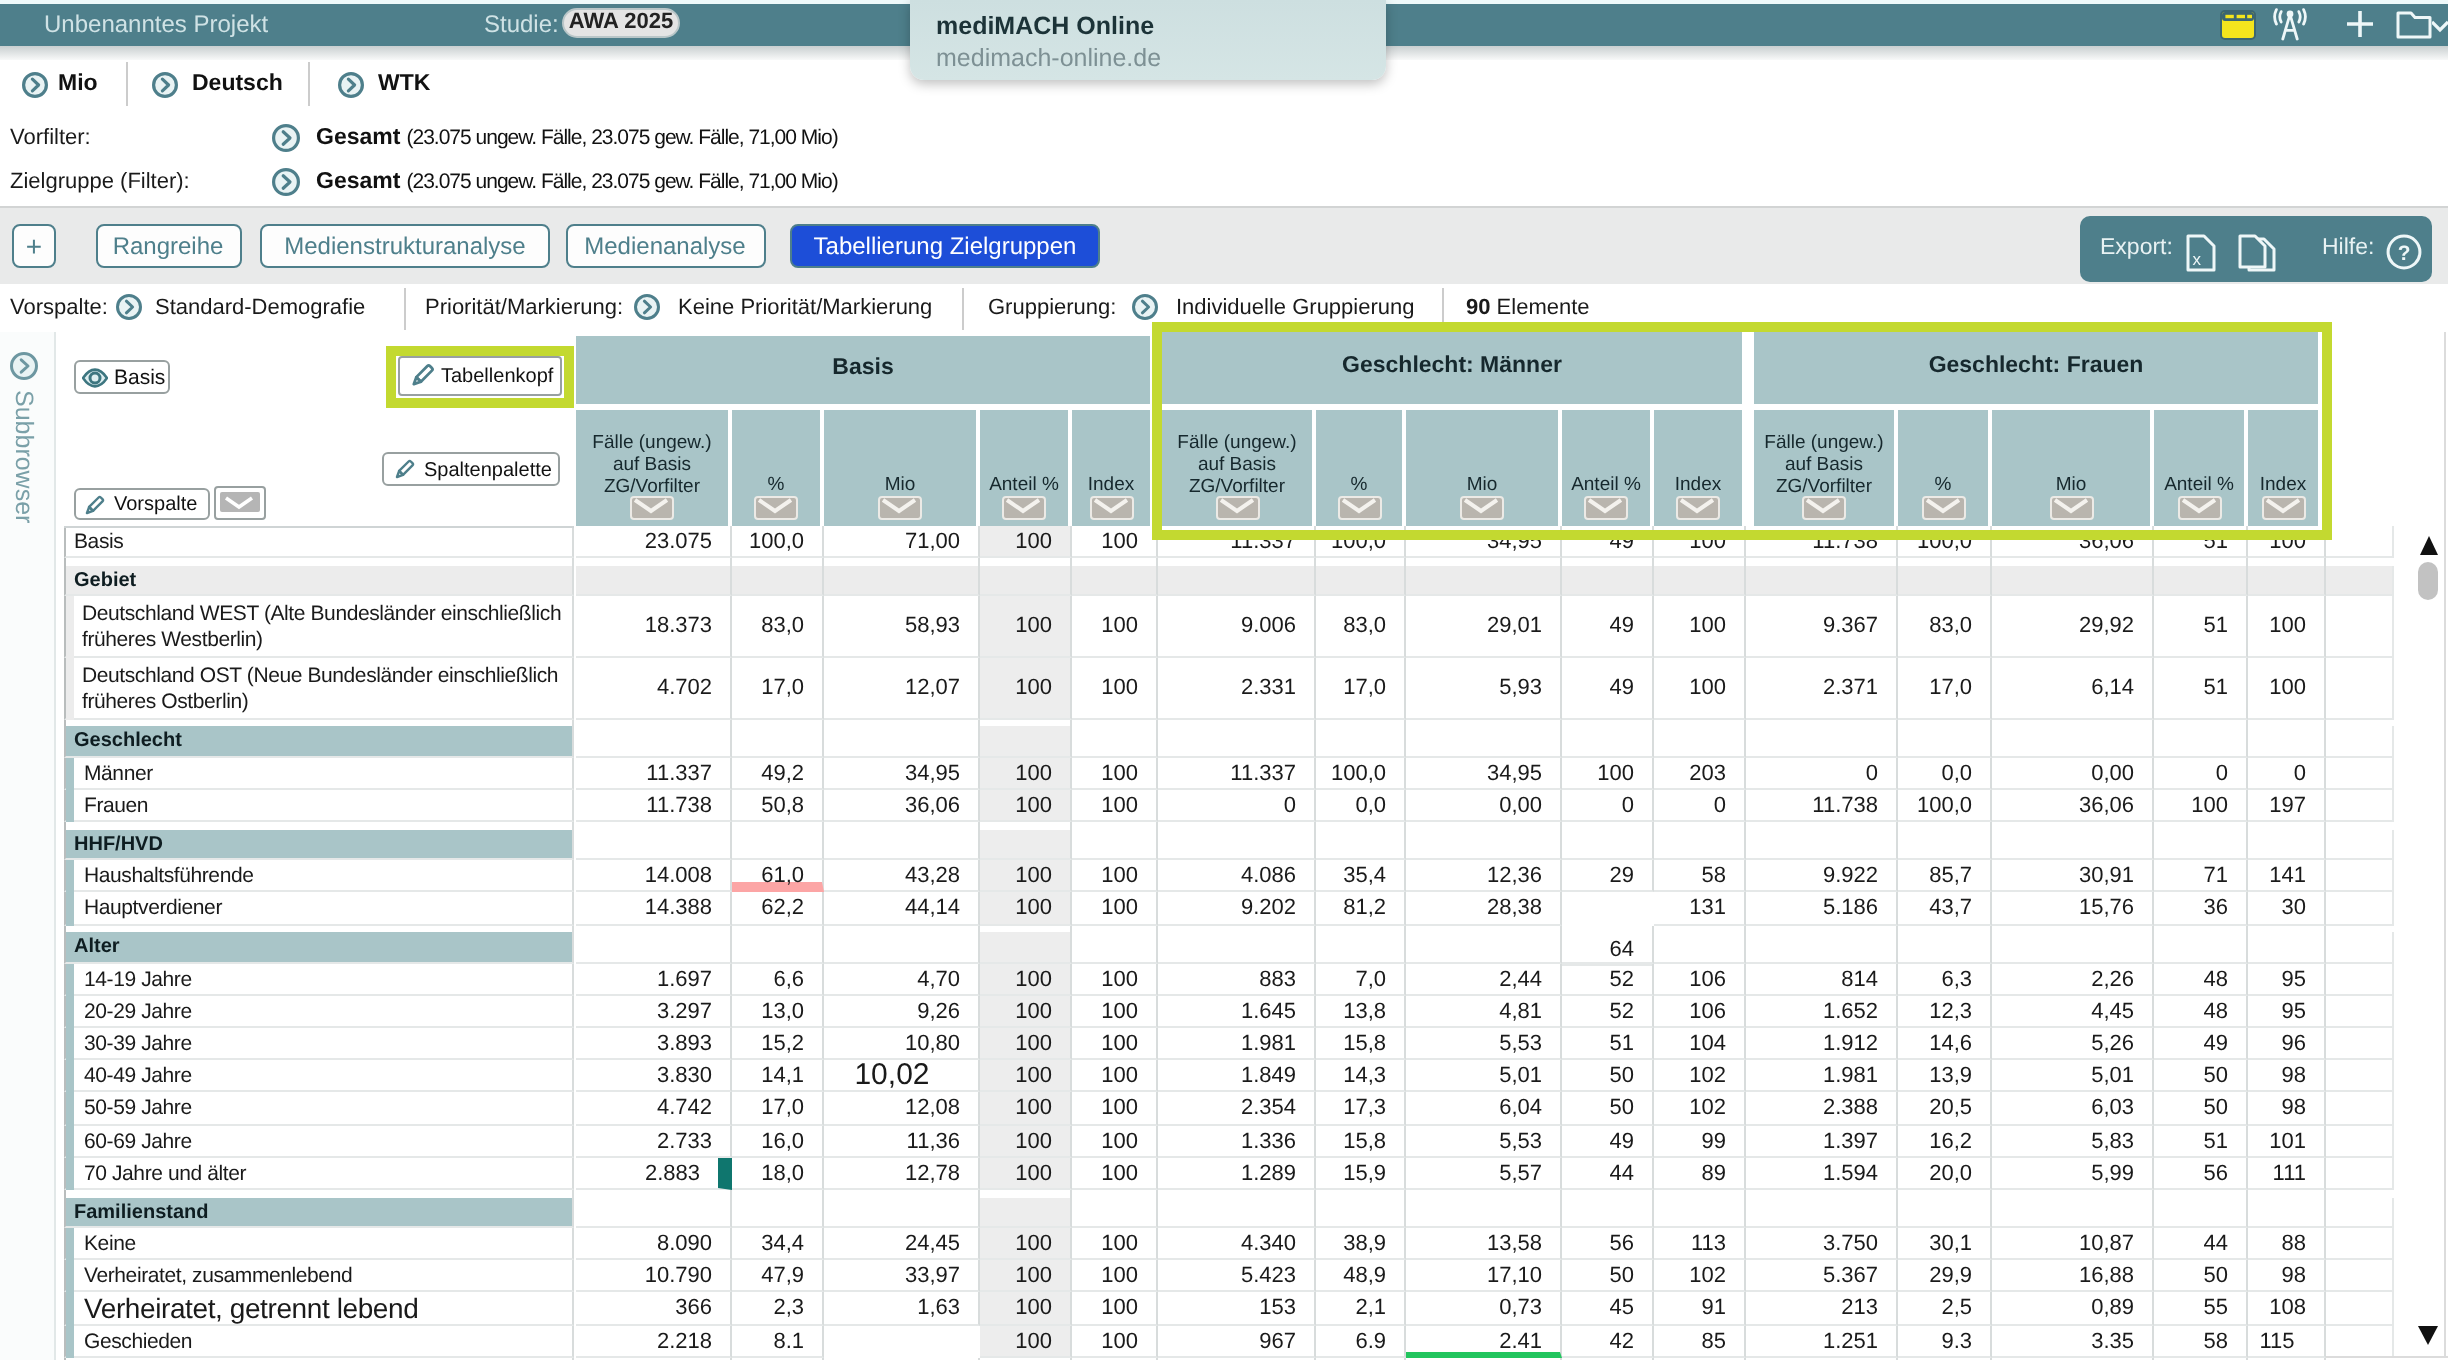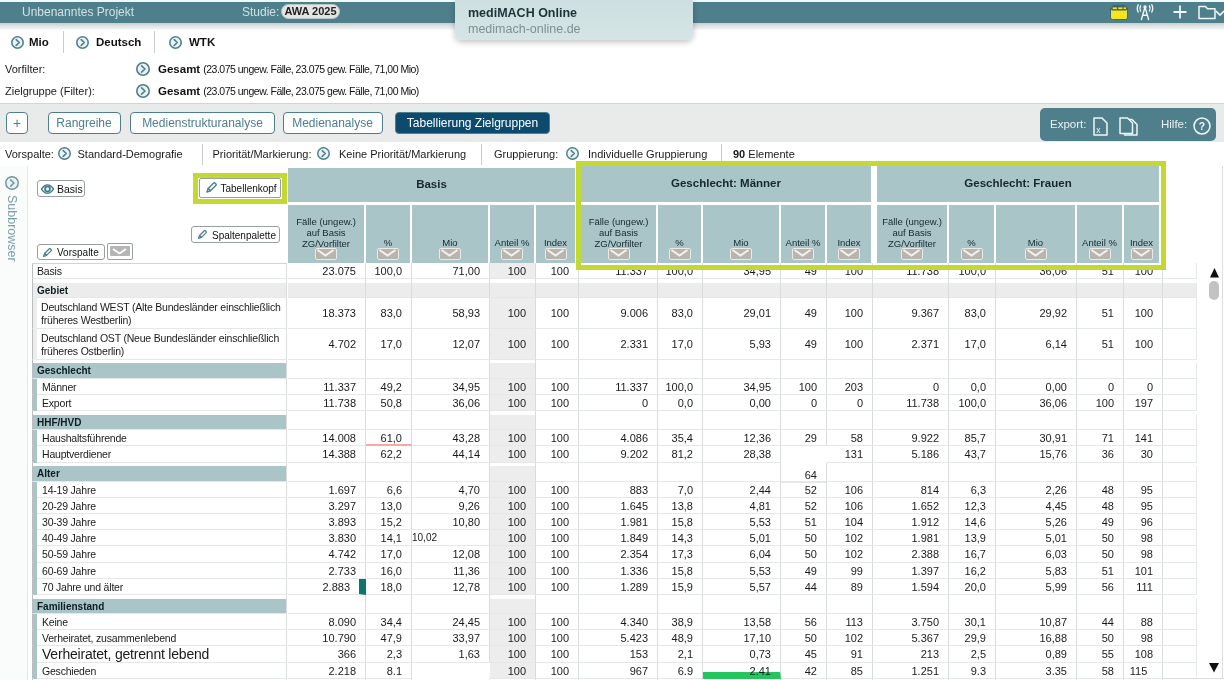--- a/index.html
+++ b/index.html
@@ -62,21 +62,21 @@
     <circle cx="7.0" cy="7.0" r="6.20" fill="#e9f3f4" stroke="#4e7f8b" stroke-width="1.6"></circle>
     <path d="M 5.6 3.9 L 9.0 7.0 L 5.6 10.1" fill="none" stroke="#4e7f8b" stroke-width="1.6" stroke-linecap="round" stroke-linejoin="round"></path>
   </svg>
 <div class="a" style="left:158px;top:62.5px;font-size:11px;color:#111"><span style="font-weight:bold;font-size:11.5px">Gesamt</span> <span style="font-size:10.5px;letter-spacing:-0.5px">(23.075 ungew. Fälle, 23.075 gew. Fälle, 71,00 Mio)</span></div>
 <div class="a" style="left:158px;top:84.5px;font-size:11px;color:#111"><span style="font-weight:bold;font-size:11.5px">Gesamt</span> <span style="font-size:10.5px;letter-spacing:-0.5px">(23.075 ungew. Fälle, 23.075 gew. Fälle, 71,00 Mio)</span></div>
 <div class="a" style="left:0;top:103px;width:1224px;height:39px;background:#e9eaea;border-top:1px solid #d2d4d4"></div>
 <div class="a" style="left:6px;top:112px;width:22px;height:22px;background:#fdfdfd;border:1px solid #4e7f8b;border-radius:4px;color:#4e7f8b;font-size:14px;text-align:center;line-height:20px">+</div>
 <div class="a" style="left:47.5px;top:112px;width:73px;height:22px;background:#fdfdfd;border:1px solid #4e7f8b;border-radius:4px;color:#4e7f8b;font-size:12px;text-align:center;line-height:20px">Rangreihe</div>
 <div class="a" style="left:130px;top:112px;width:145px;height:22px;background:#fdfdfd;border:1px solid #4e7f8b;border-radius:4px;color:#4e7f8b;font-size:12px;text-align:center;line-height:20px">Medienstrukturanalyse</div>
 <div class="a" style="left:282.5px;top:112px;width:100px;height:22px;background:#fdfdfd;border:1px solid #4e7f8b;border-radius:4px;color:#4e7f8b;font-size:12px;text-align:center;line-height:20px">Medienanalyse</div>
-<div class="a" style="left:395px;top:112px;width:155px;height:22px;background:#0c4a6e;border:1px solid #4e7f8b;border-radius:4px;color:#fff;font-size:12px;text-align:center;line-height:20px">Tabellierung Zielgruppen</div>
+<div class="a" style="left:395px;top:112px;width:155px;height:22px;background:#1d4ed8;border:1px solid #4e7f8b;border-radius:4px;color:#fff;font-size:12px;text-align:center;line-height:20px">Tabellierung Zielgruppen</div>
 <div class="a" style="left:1040px;top:108px;width:176px;height:33px;background:#4e7f8b;border-radius:5px"></div>
 <div class="a" style="left:1050px;top:118px;font-size:11.5px;color:#e8f2f3">Export:</div>
 <svg class="a" style="left:1093px;top:117px" width="15" height="19" viewBox="0 0 15 19">
     <path d="M1 1 H9 L14 6 V18 H1 Z" fill="none" stroke="#eef7f8" stroke-width="1.5" stroke-linejoin="round"></path>
     <text x="3.2" y="15.5" font-size="8.5" fill="#eef7f8" font-family="Liberation Sans">x</text>
   </svg>
 <svg class="a" style="left:1119px;top:117px" width="19" height="19" viewBox="0 0 19 19">
     <path d="M5.5 2.5 H13 L18 7.5 V18 H5.5 Z" fill="none" stroke="#eef7f8" stroke-width="1.5" stroke-linejoin="round"></path>
     <path d="M1 1 H8.5 L13.5 6 V16.5 H1 Z" fill="#4e7f8b" stroke="#eef7f8" stroke-width="1.5" stroke-linejoin="round"></path>
   </svg>
@@ -363,21 +363,21 @@
 <div class="a" style="left:781px;top:378.8px;width:46px;height:16.2px;border-right:1px solid #d8dcdc;border-bottom:1px solid #e5e8e8;font-size:11px;color:#1a1a1a;text-align:right;padding:0 9px 0 0;line-height:16.2px;">100</div>
 <div class="a" style="left:827px;top:378.8px;width:46px;height:16.2px;border-right:1px solid #d8dcdc;border-bottom:1px solid #e5e8e8;font-size:11px;color:#1a1a1a;text-align:right;padding:0 9px 0 0;line-height:16.2px;">203</div>
 <div class="a" style="left:873px;top:378.8px;width:76px;height:16.2px;border-right:1px solid #d8dcdc;border-bottom:1px solid #e5e8e8;font-size:11px;color:#1a1a1a;text-align:right;padding:0 9px 0 0;line-height:16.2px;">0</div>
 <div class="a" style="left:949px;top:378.8px;width:47px;height:16.2px;border-right:1px solid #d8dcdc;border-bottom:1px solid #e5e8e8;font-size:11px;color:#1a1a1a;text-align:right;padding:0 9px 0 0;line-height:16.2px;">0,0</div>
 <div class="a" style="left:996px;top:378.8px;width:81px;height:16.2px;border-right:1px solid #d8dcdc;border-bottom:1px solid #e5e8e8;font-size:11px;color:#1a1a1a;text-align:right;padding:0 9px 0 0;line-height:16.2px;">0,00</div>
 <div class="a" style="left:1077px;top:378.8px;width:47px;height:16.2px;border-right:1px solid #d8dcdc;border-bottom:1px solid #e5e8e8;font-size:11px;color:#1a1a1a;text-align:right;padding:0 9px 0 0;line-height:16.2px;">0</div>
 <div class="a" style="left:1124px;top:378.8px;width:39px;height:16.2px;border-right:1px solid #d8dcdc;border-bottom:1px solid #e5e8e8;font-size:11px;color:#1a1a1a;text-align:right;padding:0 9px 0 0;line-height:16.2px;">0</div>
 <div class="a" style="left:1163px;top:378.8px;width:34px;height:16.2px;border-right:1px solid #e5e8e8;border-bottom:1px solid #e5e8e8"></div>
 <div class="a" style="left:32px;top:395.0px;width:255px;height:16.2px;background:#fff;border-left:1px solid #b9bdbd;border-right:1px solid #d8dcdc;border-bottom:1px solid #e5e8e8"></div>
 <div class="a" style="left:33px;top:395.0px;width:3.5px;height:16.2px;background:#a9c5c8"></div>
-<div class="a" style="left:42px;top:395.0px;font-size:10.5px;letter-spacing:-0.2px;line-height:16.2px;color:#1a1a1a">Export</div>
+<div class="a" style="left:42px;top:395.0px;font-size:10.5px;letter-spacing:-0.2px;line-height:16.2px;color:#1a1a1a">Frauen</div>
 <div class="a" style="left:288px;top:395.0px;width:78px;height:16.2px;border-right:1px solid #d8dcdc;border-bottom:1px solid #e5e8e8;font-size:11px;color:#1a1a1a;text-align:right;padding:0 9px 0 0;line-height:16.2px;">11.738</div>
 <div class="a" style="left:366px;top:395.0px;width:46px;height:16.2px;border-right:1px solid #d8dcdc;border-bottom:1px solid #e5e8e8;font-size:11px;color:#1a1a1a;text-align:right;padding:0 9px 0 0;line-height:16.2px;">50,8</div>
 <div class="a" style="left:412px;top:395.0px;width:78px;height:16.2px;border-right:1px solid #d8dcdc;border-bottom:1px solid #e5e8e8;font-size:11px;color:#1a1a1a;text-align:right;padding:0 9px 0 0;line-height:16.2px;">36,06</div>
 <div class="a" style="left:490px;top:395.0px;width:46px;height:16.2px;background:#ededed;border-right:1px solid #d8dcdc;border-bottom:1px solid #e5e8e8;font-size:11px;color:#1a1a1a;text-align:right;padding:0 9px 0 0;line-height:16.2px;">100</div>
 <div class="a" style="left:536px;top:395.0px;width:43px;height:16.2px;border-right:1px solid #d8dcdc;border-bottom:1px solid #e5e8e8;font-size:11px;color:#1a1a1a;text-align:right;padding:0 9px 0 0;line-height:16.2px;">100</div>
 <div class="a" style="left:579px;top:395.0px;width:79px;height:16.2px;border-right:1px solid #d8dcdc;border-bottom:1px solid #e5e8e8;font-size:11px;color:#1a1a1a;text-align:right;padding:0 9px 0 0;line-height:16.2px;">0</div>
 <div class="a" style="left:658px;top:395.0px;width:45px;height:16.2px;border-right:1px solid #d8dcdc;border-bottom:1px solid #e5e8e8;font-size:11px;color:#1a1a1a;text-align:right;padding:0 9px 0 0;line-height:16.2px;">0,0</div>
 <div class="a" style="left:703px;top:395.0px;width:78px;height:16.2px;border-right:1px solid #d8dcdc;border-bottom:1px solid #e5e8e8;font-size:11px;color:#1a1a1a;text-align:right;padding:0 9px 0 0;line-height:16.2px;">0,00</div>
 <div class="a" style="left:781px;top:395.0px;width:46px;height:16.2px;border-right:1px solid #d8dcdc;border-bottom:1px solid #e5e8e8;font-size:11px;color:#1a1a1a;text-align:right;padding:0 9px 0 0;line-height:16.2px;">0</div>
 <div class="a" style="left:827px;top:395.0px;width:46px;height:16.2px;border-right:1px solid #d8dcdc;border-bottom:1px solid #e5e8e8;font-size:11px;color:#1a1a1a;text-align:right;padding:0 9px 0 0;line-height:16.2px;">0</div>
@@ -402,21 +402,21 @@
 <div class="a" style="left:873px;top:414.7px;width:76px;height:15.5px;border-right:1px solid #d8dcdc;border-bottom:1px solid #e5e8e8;font-size:11px;color:#1a1a1a;text-align:right;padding:0 9px 0 0;line-height:15.5px;"></div>
 <div class="a" style="left:949px;top:414.7px;width:47px;height:15.5px;border-right:1px solid #d8dcdc;border-bottom:1px solid #e5e8e8;font-size:11px;color:#1a1a1a;text-align:right;padding:0 9px 0 0;line-height:15.5px;"></div>
 <div class="a" style="left:996px;top:414.7px;width:81px;height:15.5px;border-right:1px solid #d8dcdc;border-bottom:1px solid #e5e8e8;font-size:11px;color:#1a1a1a;text-align:right;padding:0 9px 0 0;line-height:15.5px;"></div>
 <div class="a" style="left:1077px;top:414.7px;width:47px;height:15.5px;border-right:1px solid #d8dcdc;border-bottom:1px solid #e5e8e8;font-size:11px;color:#1a1a1a;text-align:right;padding:0 9px 0 0;line-height:15.5px;"></div>
 <div class="a" style="left:1124px;top:414.7px;width:39px;height:15.5px;border-right:1px solid #d8dcdc;border-bottom:1px solid #e5e8e8;font-size:11px;color:#1a1a1a;text-align:right;padding:0 9px 0 0;line-height:15.5px;"></div>
 <div class="a" style="left:1163px;top:414.7px;width:34px;height:15.5px;border-right:1px solid #e5e8e8;border-bottom:1px solid #e5e8e8"></div>
 <div class="a" style="left:32px;top:430.2px;width:255px;height:16.2px;background:#fff;border-left:1px solid #b9bdbd;border-right:1px solid #d8dcdc;border-bottom:1px solid #e5e8e8"></div>
 <div class="a" style="left:33px;top:430.2px;width:3.5px;height:16.2px;background:#a9c5c8"></div>
 <div class="a" style="left:42px;top:430.2px;font-size:10.5px;letter-spacing:-0.2px;line-height:16.2px;color:#1a1a1a">Haushaltsführende</div>
 <div class="a" style="left:288px;top:430.2px;width:78px;height:16.2px;border-right:1px solid #d8dcdc;border-bottom:1px solid #e5e8e8;font-size:11px;color:#1a1a1a;text-align:right;padding:0 9px 0 0;line-height:16.2px;">14.008</div>
-<div class="a" style="left:366px;top:430.2px;width:46px;height:16.2px;border-right:1px solid #d8dcdc;border-bottom:2px solid #fca5a5;font-size:11px;color:#1a1a1a;text-align:right;padding:0 9px 0 0;line-height:16.2px;">61,0</div>
+<div class="a" style="left:366px;top:430.2px;width:46px;height:16.2px;border-right:1px solid #d8dcdc;border-bottom:5px solid #fca5a5;font-size:11px;color:#1a1a1a;text-align:right;padding:0 9px 0 0;line-height:16.2px;">61,0</div>
 <div class="a" style="left:412px;top:430.2px;width:78px;height:16.2px;border-right:1px solid #d8dcdc;border-bottom:1px solid #e5e8e8;font-size:11px;color:#1a1a1a;text-align:right;padding:0 9px 0 0;line-height:16.2px;">43,28</div>
 <div class="a" style="left:490px;top:430.2px;width:46px;height:16.2px;background:#ededed;border-right:1px solid #d8dcdc;border-bottom:1px solid #e5e8e8;font-size:11px;color:#1a1a1a;text-align:right;padding:0 9px 0 0;line-height:16.2px;">100</div>
 <div class="a" style="left:536px;top:430.2px;width:43px;height:16.2px;border-right:1px solid #d8dcdc;border-bottom:1px solid #e5e8e8;font-size:11px;color:#1a1a1a;text-align:right;padding:0 9px 0 0;line-height:16.2px;">100</div>
 <div class="a" style="left:579px;top:430.2px;width:79px;height:16.2px;border-right:1px solid #d8dcdc;border-bottom:1px solid #e5e8e8;font-size:11px;color:#1a1a1a;text-align:right;padding:0 9px 0 0;line-height:16.2px;">4.086</div>
 <div class="a" style="left:658px;top:430.2px;width:45px;height:16.2px;border-right:1px solid #d8dcdc;border-bottom:1px solid #e5e8e8;font-size:11px;color:#1a1a1a;text-align:right;padding:0 9px 0 0;line-height:16.2px;">35,4</div>
 <div class="a" style="left:703px;top:430.2px;width:78px;height:16.2px;border-right:1px solid #d8dcdc;border-bottom:1px solid #e5e8e8;font-size:11px;color:#1a1a1a;text-align:right;padding:0 9px 0 0;line-height:16.2px;">12,36</div>
 <div class="a" style="left:781px;top:430.2px;width:46px;height:16.2px;border-right:1px solid #d8dcdc;border-bottom:1px solid #e5e8e8;font-size:11px;color:#1a1a1a;text-align:right;padding:0 9px 0 0;line-height:16.2px;">29</div>
 <div class="a" style="left:827px;top:430.2px;width:46px;height:16.2px;border-right:1px solid #d8dcdc;border-bottom:1px solid #e5e8e8;font-size:11px;color:#1a1a1a;text-align:right;padding:0 9px 0 0;line-height:16.2px;">58</div>
 <div class="a" style="left:873px;top:430.2px;width:76px;height:16.2px;border-right:1px solid #d8dcdc;border-bottom:1px solid #e5e8e8;font-size:11px;color:#1a1a1a;text-align:right;padding:0 9px 0 0;line-height:16.2px;">9.922</div>
 <div class="a" style="left:949px;top:430.2px;width:47px;height:16.2px;border-right:1px solid #d8dcdc;border-bottom:1px solid #e5e8e8;font-size:11px;color:#1a1a1a;text-align:right;padding:0 9px 0 0;line-height:16.2px;">85,7</div>
@@ -516,21 +516,21 @@
 <div class="a" style="left:949px;top:514.0px;width:47px;height:16.2px;border-right:1px solid #d8dcdc;border-bottom:1px solid #e5e8e8;font-size:11px;color:#1a1a1a;text-align:right;padding:0 9px 0 0;line-height:16.2px;">14,6</div>
 <div class="a" style="left:996px;top:514.0px;width:81px;height:16.2px;border-right:1px solid #d8dcdc;border-bottom:1px solid #e5e8e8;font-size:11px;color:#1a1a1a;text-align:right;padding:0 9px 0 0;line-height:16.2px;">5,26</div>
 <div class="a" style="left:1077px;top:514.0px;width:47px;height:16.2px;border-right:1px solid #d8dcdc;border-bottom:1px solid #e5e8e8;font-size:11px;color:#1a1a1a;text-align:right;padding:0 9px 0 0;line-height:16.2px;">49</div>
 <div class="a" style="left:1124px;top:514.0px;width:39px;height:16.2px;border-right:1px solid #d8dcdc;border-bottom:1px solid #e5e8e8;font-size:11px;color:#1a1a1a;text-align:right;padding:0 9px 0 0;line-height:16.2px;">96</div>
 <div class="a" style="left:1163px;top:514.0px;width:34px;height:16.2px;border-right:1px solid #e5e8e8;border-bottom:1px solid #e5e8e8"></div>
 <div class="a" style="left:32px;top:530.2px;width:255px;height:16.2px;background:#fff;border-left:1px solid #b9bdbd;border-right:1px solid #d8dcdc;border-bottom:1px solid #e5e8e8"></div>
 <div class="a" style="left:33px;top:530.2px;width:3.5px;height:16.2px;background:#a9c5c8"></div>
 <div class="a" style="left:42px;top:530.2px;font-size:10.5px;letter-spacing:-0.2px;line-height:16.2px;color:#1a1a1a">40-49 Jahre</div>
 <div class="a" style="left:288px;top:530.2px;width:78px;height:16.2px;border-right:1px solid #d8dcdc;border-bottom:1px solid #e5e8e8;font-size:11px;color:#1a1a1a;text-align:right;padding:0 9px 0 0;line-height:16.2px;">3.830</div>
 <div class="a" style="left:366px;top:530.2px;width:46px;height:16.2px;border-right:1px solid #d8dcdc;border-bottom:1px solid #e5e8e8;font-size:11px;color:#1a1a1a;text-align:right;padding:0 9px 0 0;line-height:16.2px;">14,1</div>
-<div class="a" style="left:412px;top:530.2px;width:78px;height:16.2px;border-right:1px solid #d8dcdc;border-bottom:1px solid #e5e8e8;font-size:10px;color:#1a1a1a;text-align:left;padding:0 9px 4px 0;line-height:16.2px;">10,02</div>
+<div class="a" style="left:412px;top:530.2px;width:78px;height:16.2px;border-right:1px solid #d8dcdc;border-bottom:1px solid #e5e8e8;font-size:15px;color:#1a1a1a;text-align:center;padding:0 9px 4px 0;line-height:16.2px;">10,02</div>
 <div class="a" style="left:490px;top:530.2px;width:46px;height:16.2px;background:#ededed;border-right:1px solid #d8dcdc;border-bottom:1px solid #e5e8e8;font-size:11px;color:#1a1a1a;text-align:right;padding:0 9px 0 0;line-height:16.2px;">100</div>
 <div class="a" style="left:536px;top:530.2px;width:43px;height:16.2px;border-right:1px solid #d8dcdc;border-bottom:1px solid #e5e8e8;font-size:11px;color:#1a1a1a;text-align:right;padding:0 9px 0 0;line-height:16.2px;">100</div>
 <div class="a" style="left:579px;top:530.2px;width:79px;height:16.2px;border-right:1px solid #d8dcdc;border-bottom:1px solid #e5e8e8;font-size:11px;color:#1a1a1a;text-align:right;padding:0 9px 0 0;line-height:16.2px;">1.849</div>
 <div class="a" style="left:658px;top:530.2px;width:45px;height:16.2px;border-right:1px solid #d8dcdc;border-bottom:1px solid #e5e8e8;font-size:11px;color:#1a1a1a;text-align:right;padding:0 9px 0 0;line-height:16.2px;">14,3</div>
 <div class="a" style="left:703px;top:530.2px;width:78px;height:16.2px;border-right:1px solid #d8dcdc;border-bottom:1px solid #e5e8e8;font-size:11px;color:#1a1a1a;text-align:right;padding:0 9px 0 0;line-height:16.2px;">5,01</div>
 <div class="a" style="left:781px;top:530.2px;width:46px;height:16.2px;border-right:1px solid #d8dcdc;border-bottom:1px solid #e5e8e8;font-size:11px;color:#1a1a1a;text-align:right;padding:0 9px 0 0;line-height:16.2px;">50</div>
 <div class="a" style="left:827px;top:530.2px;width:46px;height:16.2px;border-right:1px solid #d8dcdc;border-bottom:1px solid #e5e8e8;font-size:11px;color:#1a1a1a;text-align:right;padding:0 9px 0 0;line-height:16.2px;">102</div>
 <div class="a" style="left:873px;top:530.2px;width:76px;height:16.2px;border-right:1px solid #d8dcdc;border-bottom:1px solid #e5e8e8;font-size:11px;color:#1a1a1a;text-align:right;padding:0 9px 0 0;line-height:16.2px;">1.981</div>
 <div class="a" style="left:949px;top:530.2px;width:47px;height:16.2px;border-right:1px solid #d8dcdc;border-bottom:1px solid #e5e8e8;font-size:11px;color:#1a1a1a;text-align:right;padding:0 9px 0 0;line-height:16.2px;">13,9</div>
 <div class="a" style="left:996px;top:530.2px;width:81px;height:16.2px;border-right:1px solid #d8dcdc;border-bottom:1px solid #e5e8e8;font-size:11px;color:#1a1a1a;text-align:right;padding:0 9px 0 0;line-height:16.2px;">5,01</div>
@@ -544,21 +544,21 @@
 <div class="a" style="left:366px;top:546.4000000000001px;width:46px;height:16.2px;border-right:1px solid #d8dcdc;border-bottom:1px solid #e5e8e8;font-size:11px;color:#1a1a1a;text-align:right;padding:0 9px 0 0;line-height:16.2px;">17,0</div>
 <div class="a" style="left:412px;top:546.4000000000001px;width:78px;height:16.2px;border-right:1px solid #d8dcdc;border-bottom:1px solid #e5e8e8;font-size:11px;color:#1a1a1a;text-align:right;padding:0 9px 0 0;line-height:16.2px;">12,08</div>
 <div class="a" style="left:490px;top:546.4000000000001px;width:46px;height:16.2px;background:#ededed;border-right:1px solid #d8dcdc;border-bottom:1px solid #e5e8e8;font-size:11px;color:#1a1a1a;text-align:right;padding:0 9px 0 0;line-height:16.2px;">100</div>
 <div class="a" style="left:536px;top:546.4000000000001px;width:43px;height:16.2px;border-right:1px solid #d8dcdc;border-bottom:1px solid #e5e8e8;font-size:11px;color:#1a1a1a;text-align:right;padding:0 9px 0 0;line-height:16.2px;">100</div>
 <div class="a" style="left:579px;top:546.4000000000001px;width:79px;height:16.2px;border-right:1px solid #d8dcdc;border-bottom:1px solid #e5e8e8;font-size:11px;color:#1a1a1a;text-align:right;padding:0 9px 0 0;line-height:16.2px;">2.354</div>
 <div class="a" style="left:658px;top:546.4000000000001px;width:45px;height:16.2px;border-right:1px solid #d8dcdc;border-bottom:1px solid #e5e8e8;font-size:11px;color:#1a1a1a;text-align:right;padding:0 9px 0 0;line-height:16.2px;">17,3</div>
 <div class="a" style="left:703px;top:546.4000000000001px;width:78px;height:16.2px;border-right:1px solid #d8dcdc;border-bottom:1px solid #e5e8e8;font-size:11px;color:#1a1a1a;text-align:right;padding:0 9px 0 0;line-height:16.2px;">6,04</div>
 <div class="a" style="left:781px;top:546.4000000000001px;width:46px;height:16.2px;border-right:1px solid #d8dcdc;border-bottom:1px solid #e5e8e8;font-size:11px;color:#1a1a1a;text-align:right;padding:0 9px 0 0;line-height:16.2px;">50</div>
 <div class="a" style="left:827px;top:546.4000000000001px;width:46px;height:16.2px;border-right:1px solid #d8dcdc;border-bottom:1px solid #e5e8e8;font-size:11px;color:#1a1a1a;text-align:right;padding:0 9px 0 0;line-height:16.2px;">102</div>
 <div class="a" style="left:873px;top:546.4000000000001px;width:76px;height:16.2px;border-right:1px solid #d8dcdc;border-bottom:1px solid #e5e8e8;font-size:11px;color:#1a1a1a;text-align:right;padding:0 9px 0 0;line-height:16.2px;">2.388</div>
-<div class="a" style="left:949px;top:546.4000000000001px;width:47px;height:16.2px;border-right:1px solid #d8dcdc;border-bottom:1px solid #e5e8e8;font-size:11px;color:#1a1a1a;text-align:right;padding:0 9px 0 0;line-height:16.2px;">16,7</div>
+<div class="a" style="left:949px;top:546.4000000000001px;width:47px;height:16.2px;border-right:1px solid #d8dcdc;border-bottom:1px solid #e5e8e8;font-size:11px;color:#1a1a1a;text-align:right;padding:0 9px 0 0;line-height:16.2px;">20,5</div>
 <div class="a" style="left:996px;top:546.4000000000001px;width:81px;height:16.2px;border-right:1px solid #d8dcdc;border-bottom:1px solid #e5e8e8;font-size:11px;color:#1a1a1a;text-align:right;padding:0 9px 0 0;line-height:16.2px;">6,03</div>
 <div class="a" style="left:1077px;top:546.4000000000001px;width:47px;height:16.2px;border-right:1px solid #d8dcdc;border-bottom:1px solid #e5e8e8;font-size:11px;color:#1a1a1a;text-align:right;padding:0 9px 0 0;line-height:16.2px;">50</div>
 <div class="a" style="left:1124px;top:546.4000000000001px;width:39px;height:16.2px;border-right:1px solid #d8dcdc;border-bottom:1px solid #e5e8e8;font-size:11px;color:#1a1a1a;text-align:right;padding:0 9px 0 0;line-height:16.2px;">98</div>
 <div class="a" style="left:1163px;top:546.4000000000001px;width:34px;height:16.2px;border-right:1px solid #e5e8e8;border-bottom:1px solid #e5e8e8"></div>
 <div class="a" style="left:32px;top:562.6000000000001px;width:255px;height:16.2px;background:#fff;border-left:1px solid #b9bdbd;border-right:1px solid #d8dcdc;border-bottom:1px solid #e5e8e8"></div>
 <div class="a" style="left:33px;top:562.6000000000001px;width:3.5px;height:16.2px;background:#a9c5c8"></div>
 <div class="a" style="left:42px;top:562.6000000000001px;font-size:10.5px;letter-spacing:-0.2px;line-height:16.2px;color:#1a1a1a">60-69 Jahre</div>
 <div class="a" style="left:288px;top:562.6000000000001px;width:78px;height:16.2px;border-right:1px solid #d8dcdc;border-bottom:1px solid #e5e8e8;font-size:11px;color:#1a1a1a;text-align:right;padding:0 9px 0 0;line-height:16.2px;">2.733</div>
 <div class="a" style="left:366px;top:562.6000000000001px;width:46px;height:16.2px;border-right:1px solid #d8dcdc;border-bottom:1px solid #e5e8e8;font-size:11px;color:#1a1a1a;text-align:right;padding:0 9px 0 0;line-height:16.2px;">16,0</div>
 <div class="a" style="left:412px;top:562.6000000000001px;width:78px;height:16.2px;border-right:1px solid #d8dcdc;border-bottom:1px solid #e5e8e8;font-size:11px;color:#1a1a1a;text-align:right;padding:0 9px 0 0;line-height:16.2px;">11,36</div>
@@ -672,21 +672,21 @@
 <div class="a" style="left:32px;top:662.6000000000004px;width:255px;height:16.2px;background:#fff;border-left:1px solid #b9bdbd;border-right:1px solid #d8dcdc;border-bottom:1px solid #e5e8e8"></div>
 <div class="a" style="left:33px;top:662.6000000000004px;width:3.5px;height:16.2px;background:#a9c5c8"></div>
 <div class="a" style="left:42px;top:662.6000000000004px;font-size:10.5px;letter-spacing:-0.2px;line-height:16.2px;color:#1a1a1a">Geschieden</div>
 <div class="a" style="left:288px;top:662.6000000000004px;width:78px;height:16.2px;border-right:1px solid #d8dcdc;border-bottom:1px solid #e5e8e8;font-size:11px;color:#1a1a1a;text-align:right;padding:0 9px 0 0;line-height:16.2px;">2.218</div>
 <div class="a" style="left:366px;top:662.6000000000004px;width:46px;height:16.2px;border-right:1px solid #d8dcdc;border-bottom:1px solid #e5e8e8;font-size:11px;color:#1a1a1a;text-align:right;padding:0 9px 0 0;line-height:16.2px;">8.1</div>
 <div class="a" style="left:412px;top:662.6000000000004px;width:78px;height:16.2px;border-right:1px solid #d8dcdc;border-bottom:1px solid #e5e8e8;font-size:11px;color:#1a1a1a;text-align:right;padding:0 9px 0 0;line-height:16.2px;margin-top:48px;">5.76</div>
 <div class="a" style="left:490px;top:662.6000000000004px;width:46px;height:16.2px;background:#ededed;border-right:1px solid #d8dcdc;border-bottom:1px solid #e5e8e8;font-size:11px;color:#1a1a1a;text-align:right;padding:0 9px 0 0;line-height:16.2px;">100</div>
 <div class="a" style="left:536px;top:662.6000000000004px;width:43px;height:16.2px;border-right:1px solid #d8dcdc;border-bottom:1px solid #e5e8e8;font-size:11px;color:#1a1a1a;text-align:right;padding:0 9px 0 0;line-height:16.2px;">100</div>
 <div class="a" style="left:579px;top:662.6000000000004px;width:79px;height:16.2px;border-right:1px solid #d8dcdc;border-bottom:1px solid #e5e8e8;font-size:11px;color:#1a1a1a;text-align:right;padding:0 9px 0 0;line-height:16.2px;">967</div>
 <div class="a" style="left:658px;top:662.6000000000004px;width:45px;height:16.2px;border-right:1px solid #d8dcdc;border-bottom:1px solid #e5e8e8;font-size:11px;color:#1a1a1a;text-align:right;padding:0 9px 0 0;line-height:16.2px;">6.9</div>
-<div class="a" style="left:703px;top:662.6000000000004px;width:78px;height:16.2px;border-right:1px solid #d8dcdc;border-bottom:7px solid #22c55e;font-size:11px;color:#1a1a1a;text-align:right;padding:0 9px 0 0;line-height:16.2px;">2.41</div>
+<div class="a" style="left:703px;top:662.6000000000004px;width:78px;height:16.2px;border-right:1px solid #d8dcdc;border-bottom:3px solid #22c55e;font-size:11px;color:#1a1a1a;text-align:right;padding:0 9px 0 0;line-height:16.2px;">2.41</div>
 <div class="a" style="left:781px;top:662.6000000000004px;width:46px;height:16.2px;border-right:1px solid #d8dcdc;border-bottom:1px solid #e5e8e8;font-size:11px;color:#1a1a1a;text-align:right;padding:0 9px 0 0;line-height:16.2px;">42</div>
 <div class="a" style="left:827px;top:662.6000000000004px;width:46px;height:16.2px;border-right:1px solid #d8dcdc;border-bottom:1px solid #e5e8e8;font-size:11px;color:#1a1a1a;text-align:right;padding:0 9px 0 0;line-height:16.2px;">85</div>
 <div class="a" style="left:873px;top:662.6000000000004px;width:76px;height:16.2px;border-right:1px solid #d8dcdc;border-bottom:1px solid #e5e8e8;font-size:11px;color:#1a1a1a;text-align:right;padding:0 9px 0 0;line-height:16.2px;">1.251</div>
 <div class="a" style="left:949px;top:662.6000000000004px;width:47px;height:16.2px;border-right:1px solid #d8dcdc;border-bottom:1px solid #e5e8e8;font-size:11px;color:#1a1a1a;text-align:right;padding:0 9px 0 0;line-height:16.2px;">9.3</div>
 <div class="a" style="left:996px;top:662.6000000000004px;width:81px;height:16.2px;border-right:1px solid #d8dcdc;border-bottom:1px solid #e5e8e8;font-size:11px;color:#1a1a1a;text-align:right;padding:0 9px 0 0;line-height:16.2px;">3.35</div>
 <div class="a" style="left:1077px;top:662.6000000000004px;width:47px;height:16.2px;border-right:1px solid #d8dcdc;border-bottom:1px solid #e5e8e8;font-size:11px;color:#1a1a1a;text-align:right;padding:0 9px 0 0;line-height:16.2px;">58</div>
 <div class="a" style="left:1124px;top:662.6000000000004px;width:39px;height:16.2px;border-right:1px solid #d8dcdc;border-bottom:1px solid #e5e8e8;font-size:11px;color:#1a1a1a;text-align:center;padding:0 9px 0 0;line-height:16.2px;">115</div>
 <div class="a" style="left:1163px;top:662.6000000000004px;width:34px;height:16.2px;border-right:1px solid #e5e8e8;border-bottom:1px solid #e5e8e8"></div>
 <div class="a" style="left:288px;top:279.2px;width:78px;height:3.5px;border-right:1px solid #d8dcdc"></div>
 <div class="a" style="left:366px;top:279.2px;width:46px;height:3.5px;border-right:1px solid #d8dcdc"></div>

